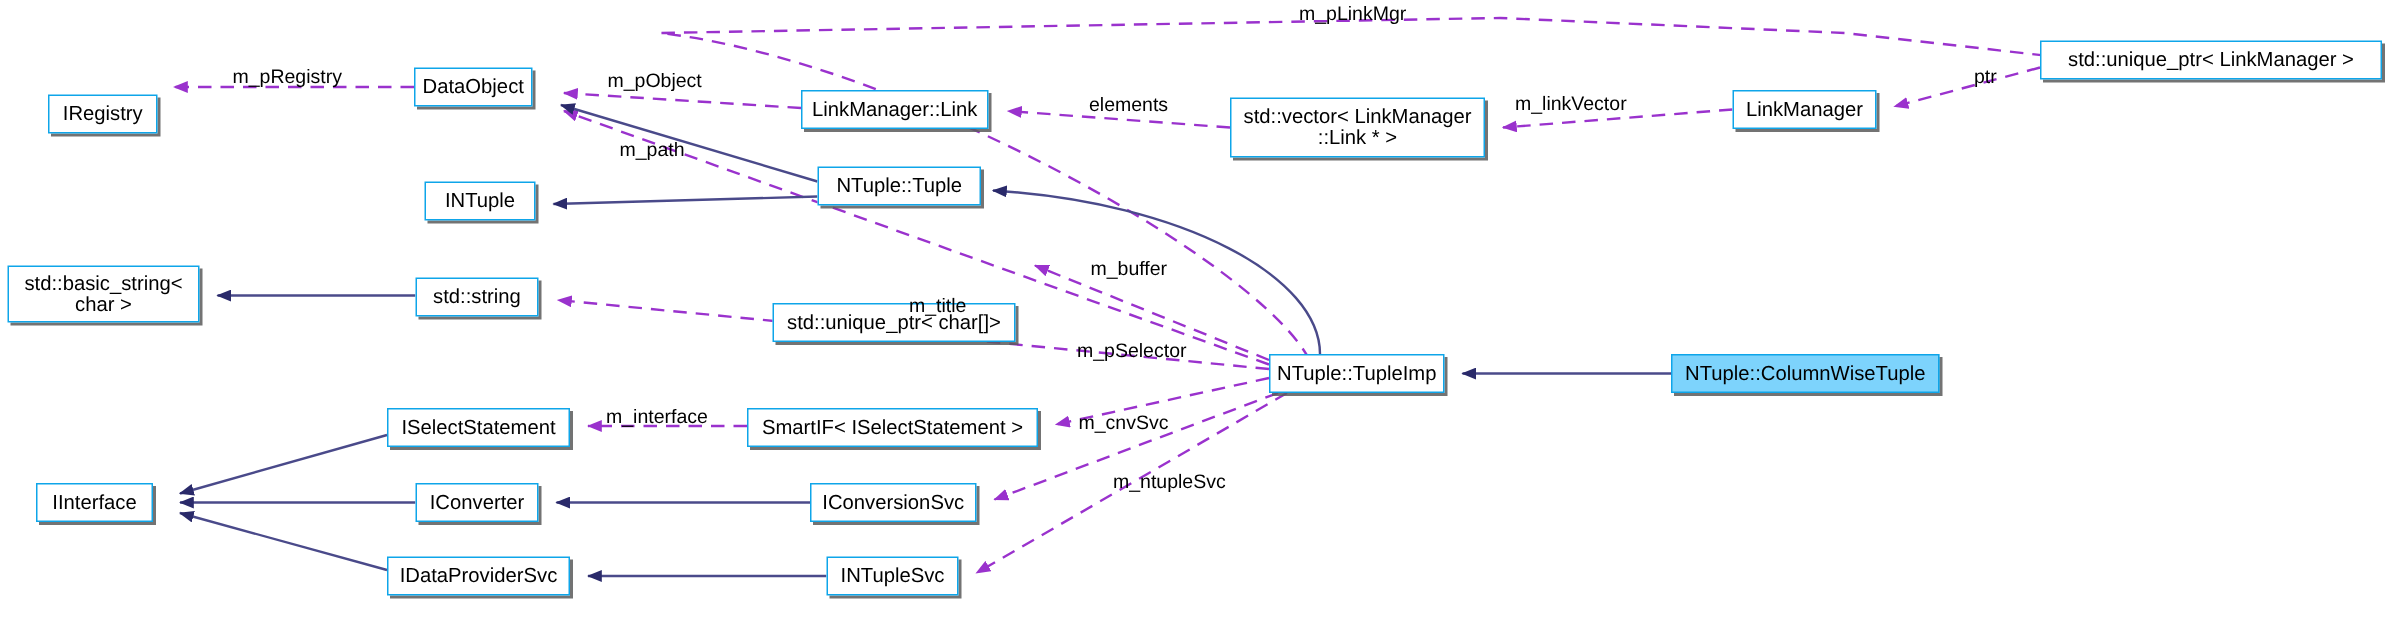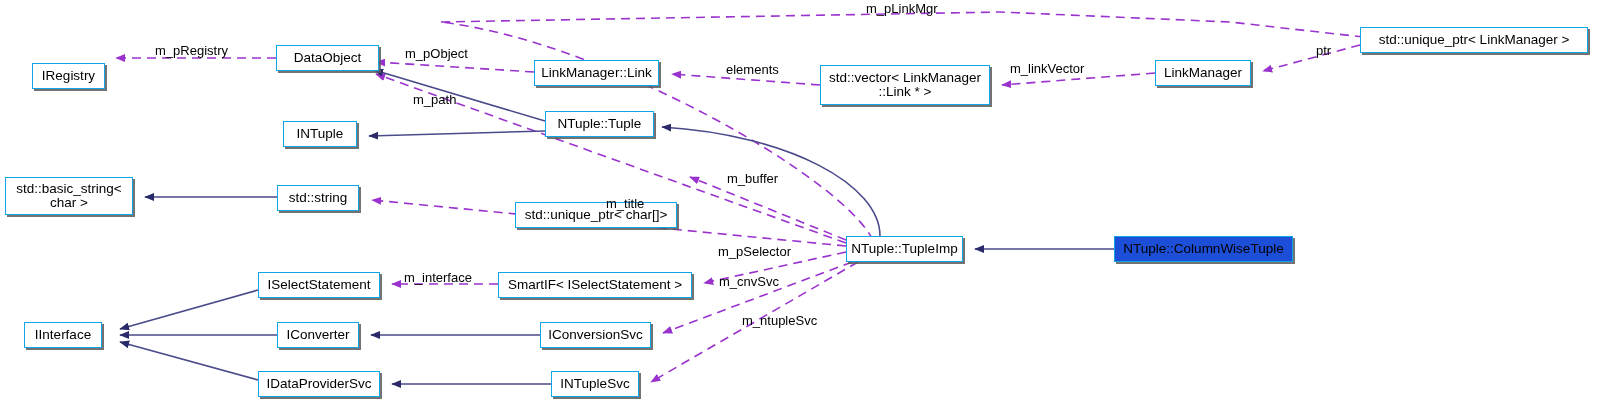--- a/index.html
+++ b/index.html
@@ -33,21 +33,21 @@
     font-size: 13.5px;
     line-height: 14px;
     display: flex;
     align-items: center;
     justify-content: center;
     text-align: center;
     white-space: pre-line;
     box-shadow: 2px 2px 0 0 rgba(90,90,90,0.85);
   }
   .node.highlight {
-    background: #1d4ed8;
+    background: #7dd3fc;
     text-align: right;
   }
   .edge-label {
     position: absolute;
     font-size: 13px;
     line-height: 14px;
     color: #000000;
     background: transparent;
     white-space: nowrap;
   }
@@ -91,21 +91,21 @@
       <path d="M1114,249 L975,249"></path>
       <path d="M258,290 L120,329"></path>
       <path d="M277,335 L120,335"></path>
       <path d="M258,380 L120,342"></path>
       <path d="M540,335 L371,335"></path>
       <path d="M551,384 L392,384"></path>
     </g>
   </svg>
 
   <div class="node" style="left:32px;  top:45px;  width:73px;  height:26px;margin-top:18px;">IRegistry</div>
-  <div class="node" style="left:276px; top:45px;  width:103px;  height:26px;">DataObject</div>
+  <div class="node" style="left:276px; top:45px;  width:79px;  height:26px;">DataObject</div>
   <div class="node" style="left:534px; top:60px;  width:125px; height:26px;">LinkManager::Link</div>
   <div class="node" style="left:820px; top:65px;  width:170px; height:40px;">std::vector&lt; LinkManager
 ::Link * &gt;</div>
   <div class="node" style="left:1155px;top:60px;  width:96px;  height:26px;">LinkManager</div>
   <div class="node" style="left:1360px;top:27px;  width:228px; height:26px;">std::unique_ptr&lt; LinkManager &gt;</div>
   <div class="node" style="left:283px; top:121px; width:74px;  height:26px;">INTuple</div>
   <div class="node" style="left:545px; top:111px; width:109px; height:26px;">NTuple::Tuple</div>
   <div class="node" style="left:5px;   top:177px; width:128px; height:38px;">std::basic_string&lt;
 char &gt;</div>
   <div class="node" style="left:277px; top:185px; width:82px;  height:26px;">std::string</div>
@@ -122,18 +122,18 @@
 
   <div class="edge-label" style="left:155px;  top:44px;">m_pRegistry</div>
   <div class="edge-label" style="left:866px;  top:2px;">m_pLinkMgr</div>
   <div class="edge-label" style="left:405px;  top:47px;">m_pObject</div>
   <div class="edge-label" style="left:726px;  top:63px;">elements</div>
   <div class="edge-label" style="left:1010px; top:62px;">m_linkVector</div>
   <div class="edge-label" style="left:1316px; top:44px;">ptr</div>
   <div class="edge-label" style="left:413px;  top:93px;">m_path</div>
   <div class="edge-label" style="left:727px;  top:172px;">m_buffer</div>
   <div class="edge-label" style="left:574px;  top:197px;margin-left:32px;">m_title</div>
-  <div class="edge-label" style="left:718px;  top:245px;">m_pSelector</div>
+  <div class="edge-label" style="left:718px;  top:227px;">m_pSelector</div>
   <div class="edge-label" style="left:719px;  top:275px;">m_cnvSvc</div>
   <div class="edge-label" style="left:404px;  top:271px;">m_interface</div>
   <div class="edge-label" style="left:714px;  top:314px;padding-left:28px;">m_ntupleSvc</div>
 
 </div>
 
 </body></html>

